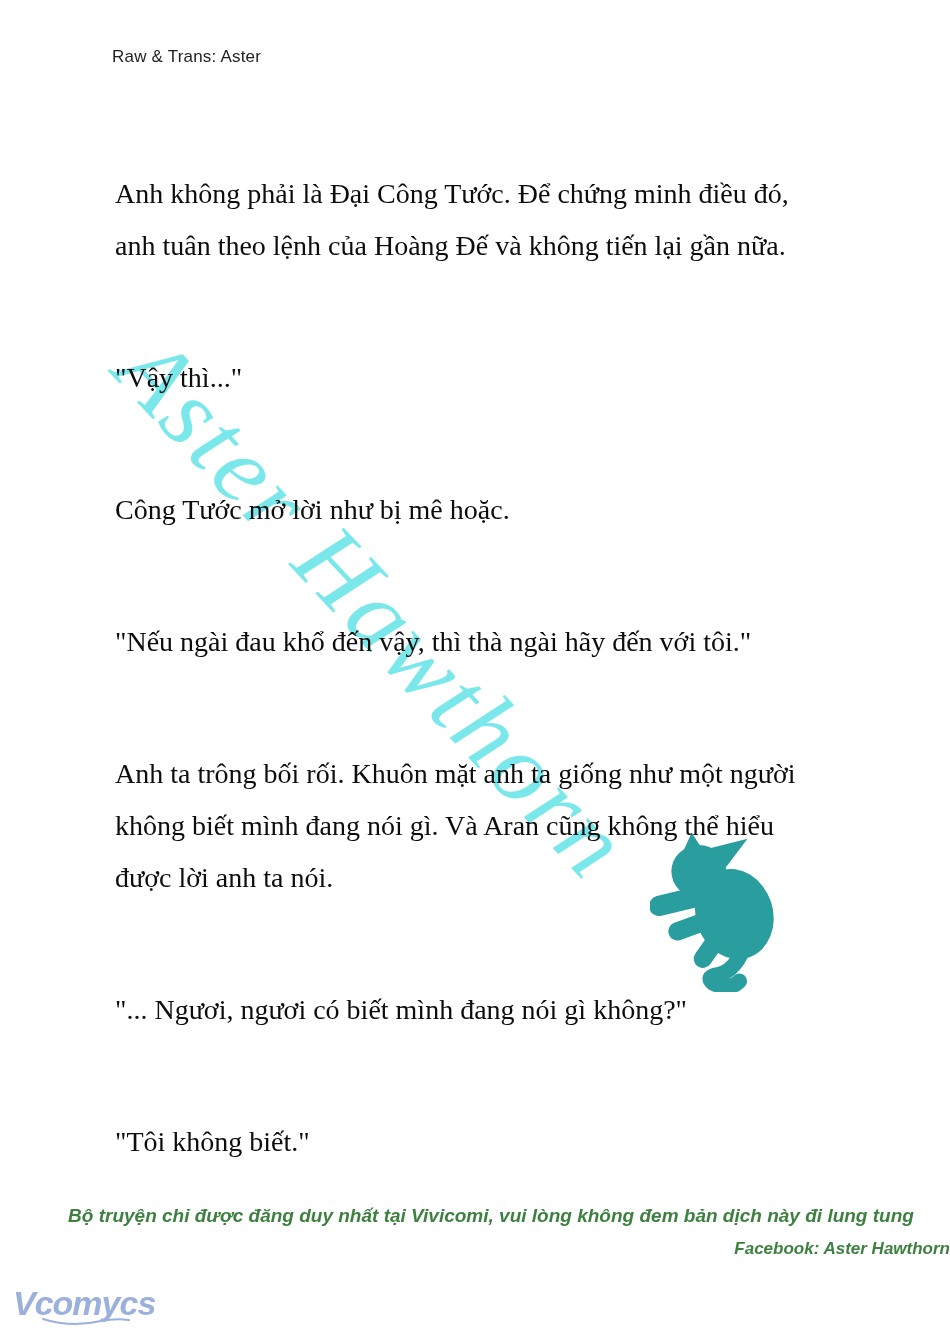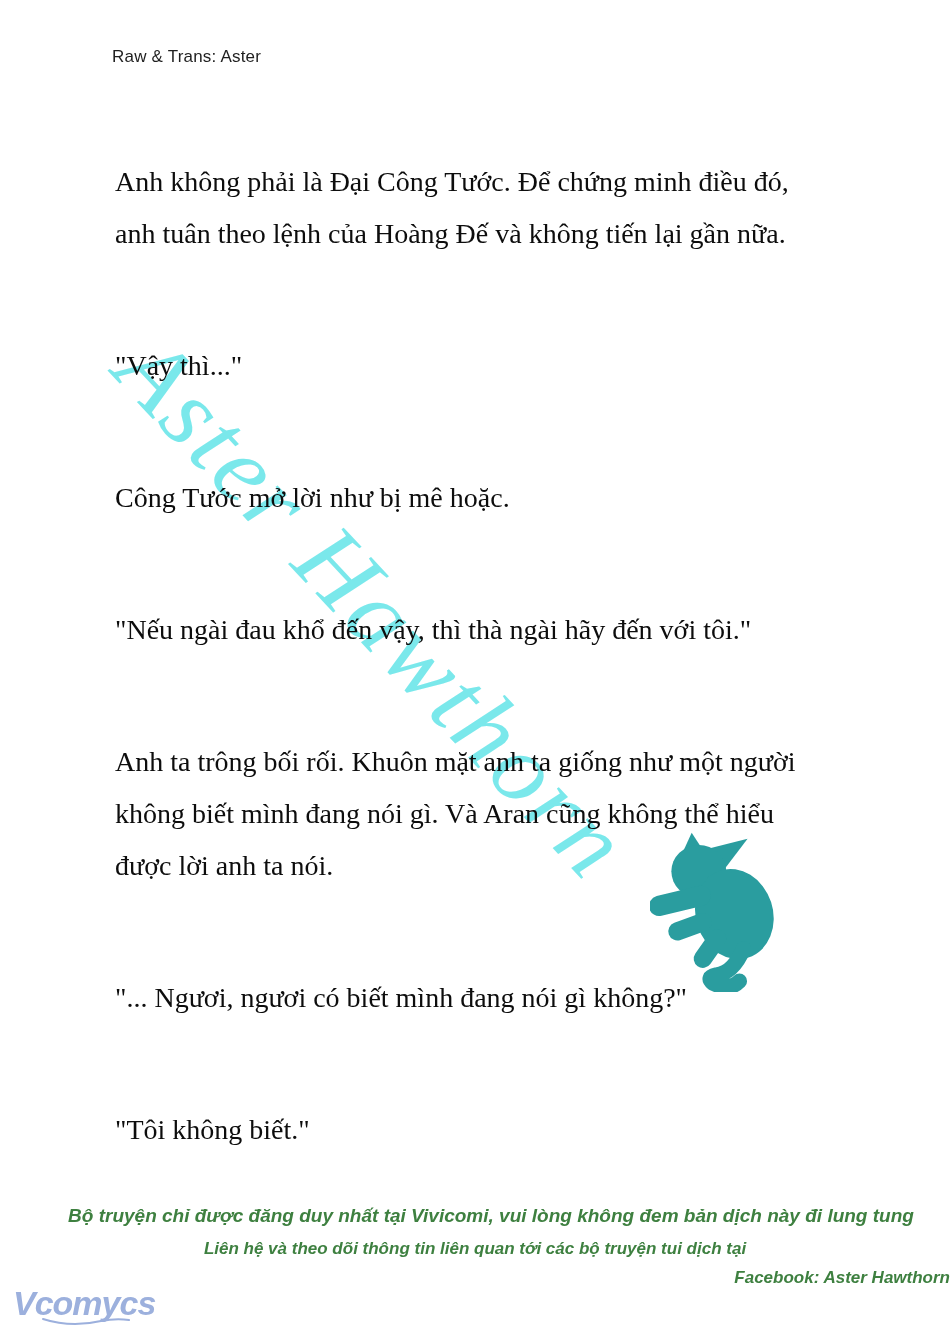--- a/index.html
+++ b/index.html
@@ -33,21 +33,21 @@
     pointer-events: none;
   }
 
   .cat {
     position: absolute; left: 650px; top: 830px;
     width: 124px; height: 162px;
     z-index: 1;
   }
 
   .content {
-    position: absolute; left: 115px; top: 156px; width: 745px;
+    position: absolute; left: 115px; top: 168px; width: 745px;
     font-size: 28px; color: #0d0d0d;
     z-index: 2;
   }
   .para { margin: 0 0 80px 0; padding: 0; }
   .line { display: block; line-height: 52px; white-space: nowrap; }
 
   .footer {
     position: absolute; left: 0; top: 1198px; width: 100%;
     text-align: center;
     font-family: "Liberation Sans", sans-serif;
@@ -132,21 +132,20 @@
     </p>
 
     <p class="para">
       <span class="line">"Tôi không biết."</span>
     </p>
 
   </div>
 
   <div class="footer">
     <div class="footer-l1">Bộ truyện chỉ được đăng duy nhất tại Vivicomi, vui lòng không đem bản dịch này đi lung tung</div>
-    <div class="footer-l2">Liên hệ và theo dõi thông tin liên quan tới các bộ truyện tui dịch tại</div>
     <div class="footer-l3">Facebook: Aster Hawthorn</div>
   </div>
 
   <div class="logo">
     <span class="logo-text">Vcomycs</span>
     <svg class="logo-swash" width="90" height="10" viewBox="0 0 90 10" aria-hidden="true">
       <path d="M 2,3 Q 30,12 60,5 Q 75,2 88,4" fill="none" stroke="#9cb0dd" stroke-width="2" stroke-linecap="round"></path>
     </svg>
   </div>
 

